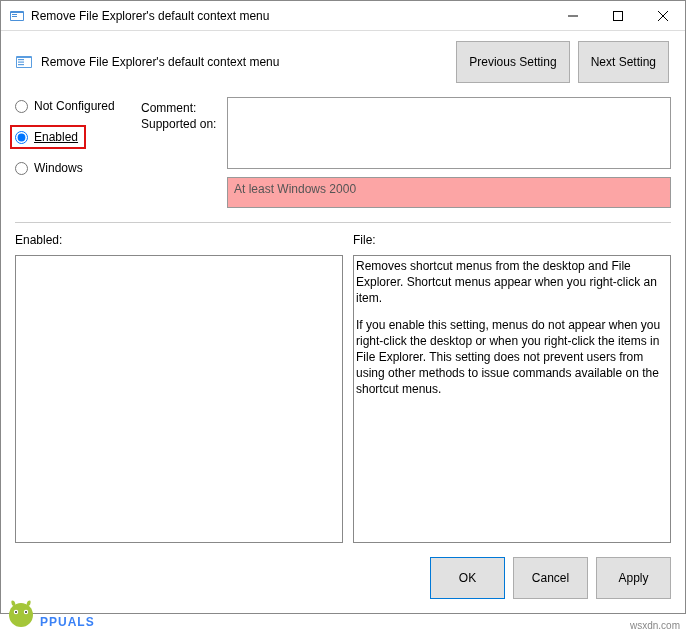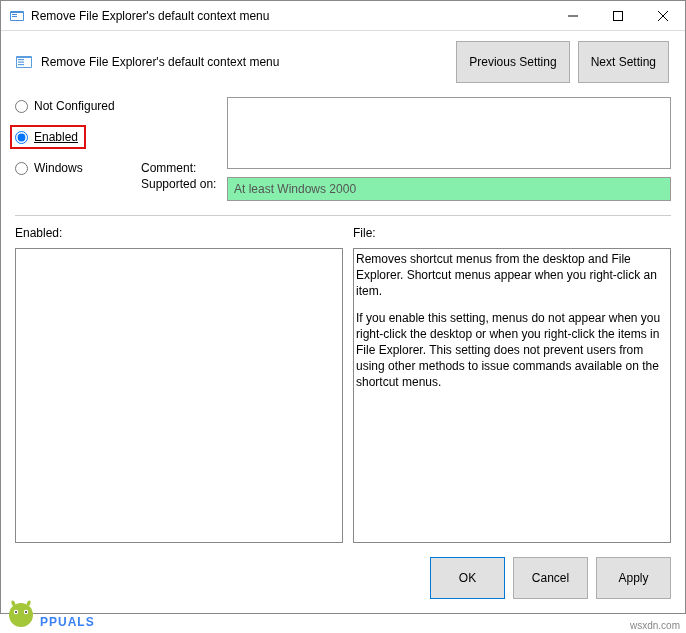--- a/index.html
+++ b/index.html
@@ -105,21 +105,21 @@
     .highlight-enabled {
       border: 2px solid #d11;
       padding: 3px 6px 3px 3px;
       margin-left: -5px;
       margin-right: auto;
       text-decoration: underline;
     }
     .label-col {
       display: flex;
       flex-direction: column;
-      justify-content: flex-end;
+      justify-content: flex-start;
       padding-top: 2px;
     }
     .label-col .lbl { padding-top: 2px; }
     .textbox-col {
       display: flex;
       flex-direction: column;
       gap: 8px;
     }
     .sunken {
       border: 1px solid #999;
@@ -128,24 +128,24 @@
     }
     .comment-box {
       height: 72px;
       resize: none;
       overflow-y: scroll;
       font-family: inherit;
       padding: 4px;
       width: 100%;
     }
     .supported-box {
-      height: 24px;
+      height: 31px;
       overflow-y: scroll;
       padding: 4px 6px;
-      background: #86efac;
+      background: #fca5a5;
       color: #555;
       width: 100%;
     }
     .divider {
       border: none;
       border-top: 1px solid #ccc;
       margin: 6px 0 2px 0;
     }
     .labels-row {
       display: flex;

